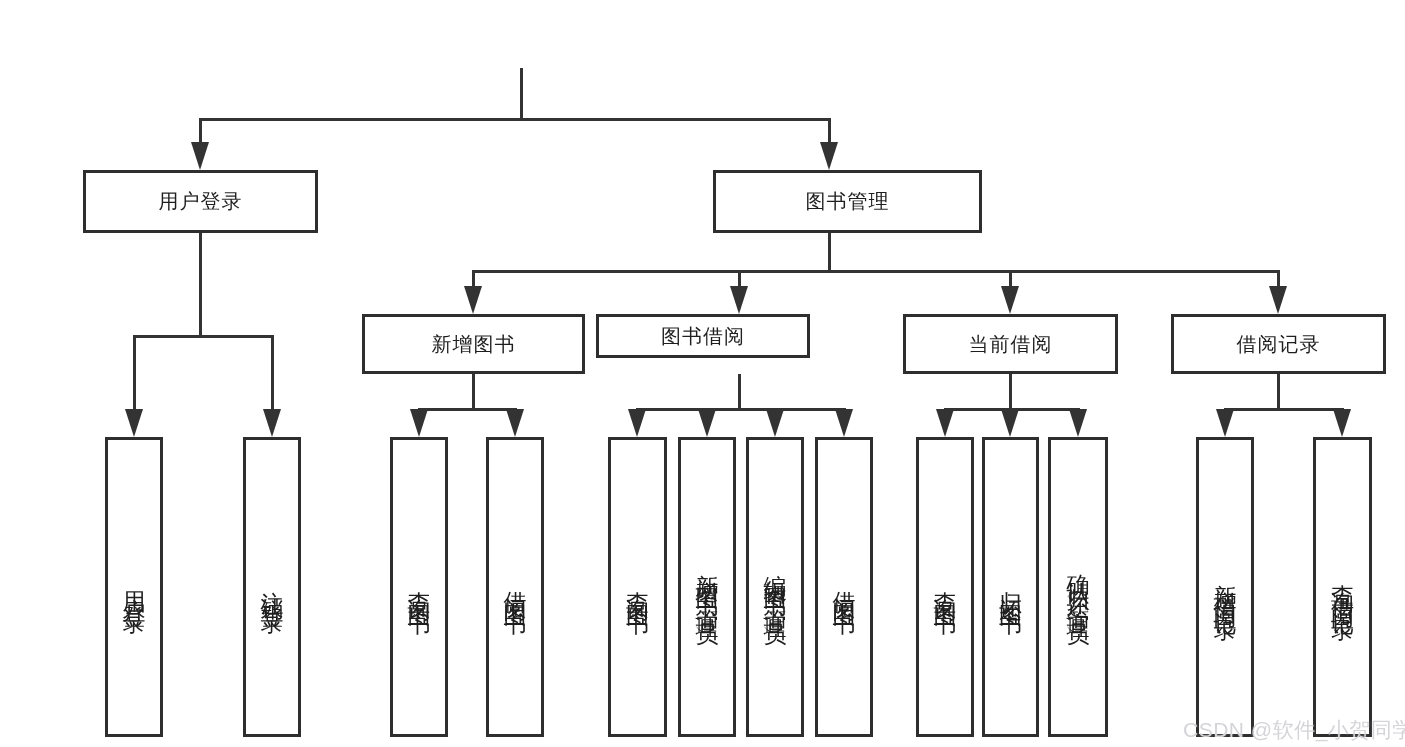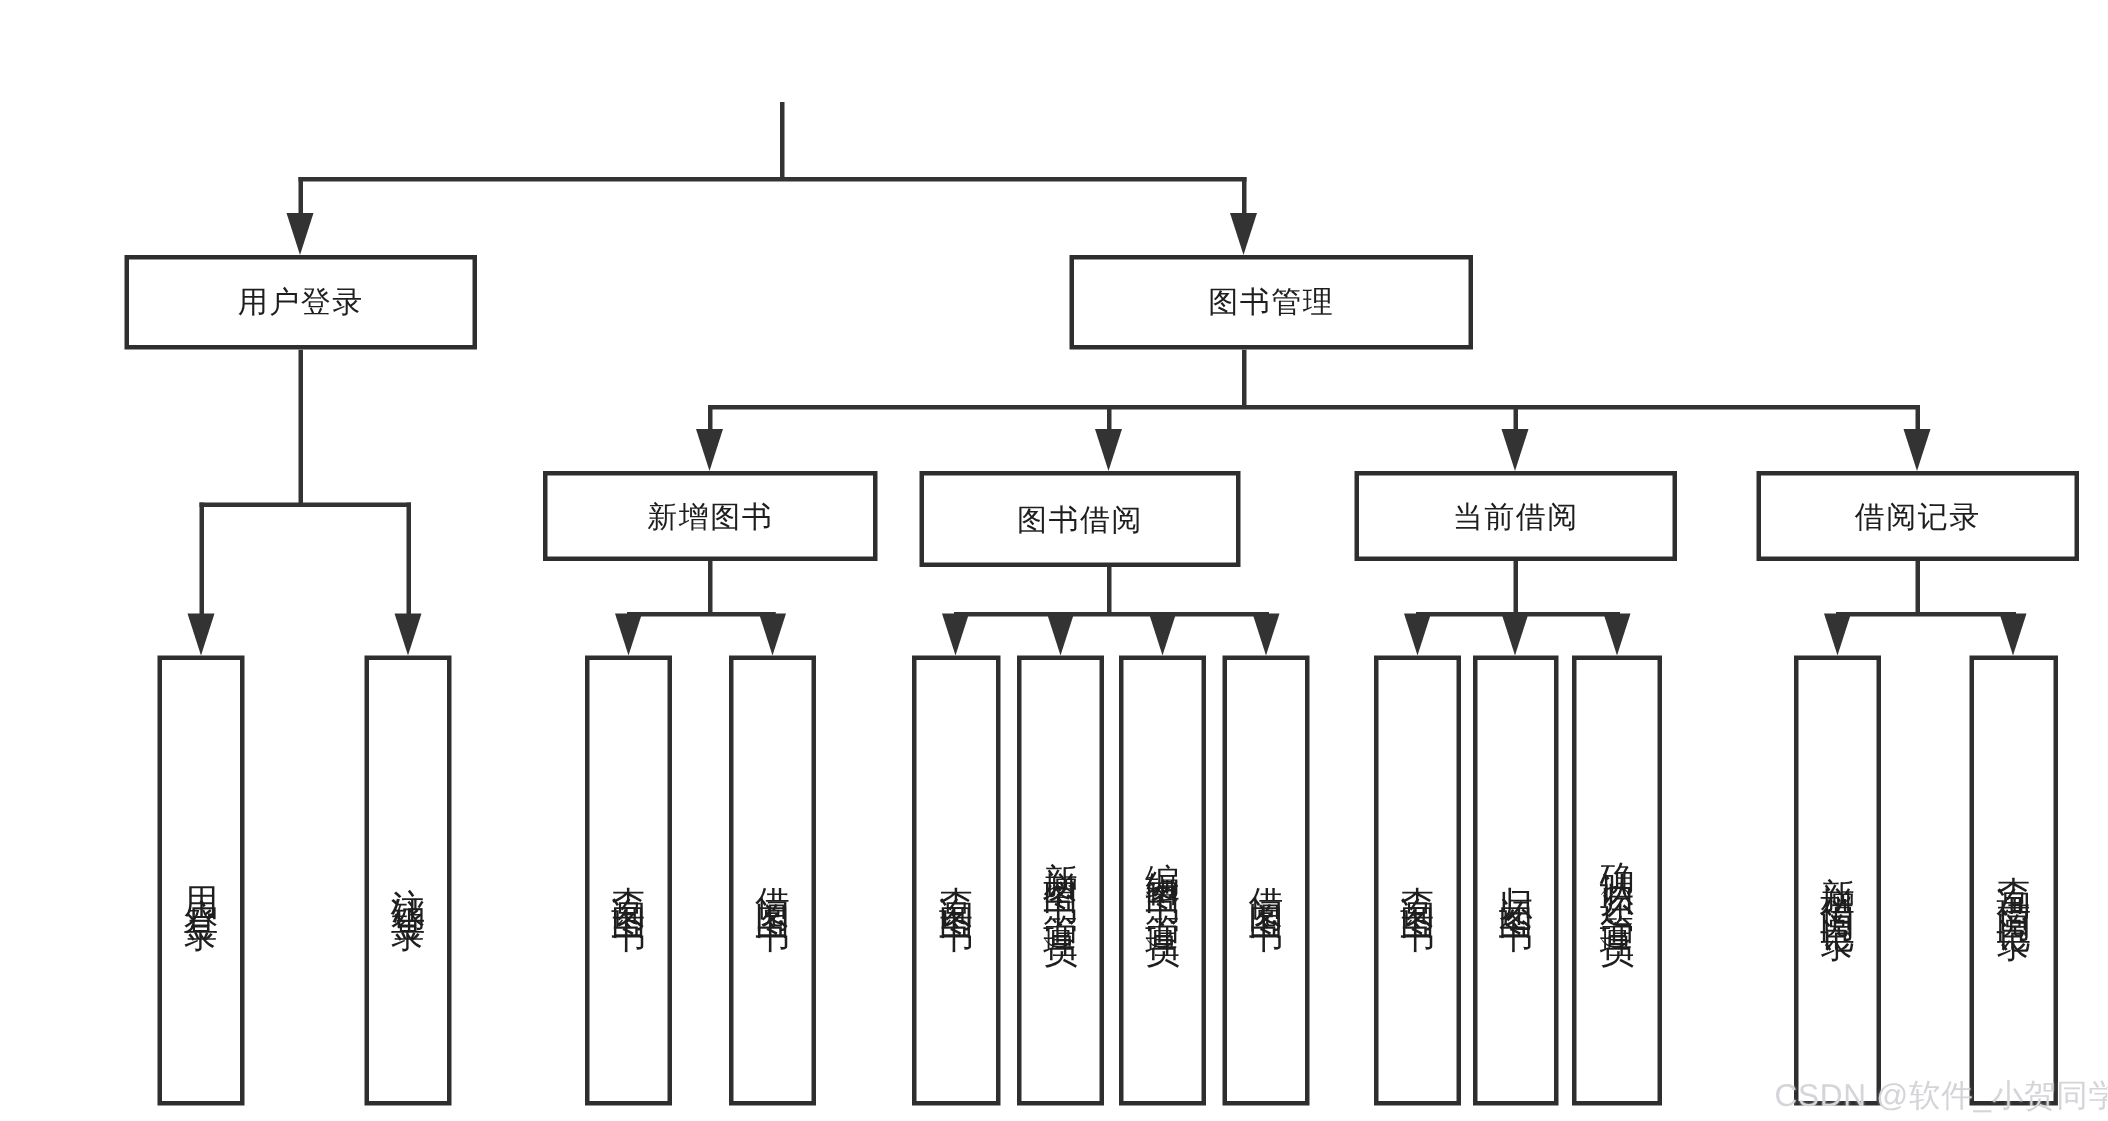--- a/index.html
+++ b/index.html
@@ -64,21 +64,21 @@
   <div class="vline" style="left:738px;top:270px;height:18px"></div>
   <div class="arrow" style="left:730px;top:286px"></div>
   <div class="vline" style="left:1009px;top:270px;height:18px"></div>
   <div class="arrow" style="left:1001px;top:286px"></div>
   <div class="vline" style="left:1277px;top:270px;height:18px"></div>
   <div class="arrow" style="left:1269px;top:286px"></div>
 
   <div class="box" style="left:362px;top:314px;width:223px;height:60px">
     <span class="hlabel">新增图书</span>
   </div>
-  <div class="box" style="left:613px;top:314px;width:214px;height:64px">
+  <div class="box" style="left:596px;top:314px;width:214px;height:44px">
     <span class="hlabel">图书借阅</span>
   </div>
   <div class="box" style="left:1171px;top:314px;width:215px;height:60px">
     <span class="hlabel">借阅记录</span>
   </div>
   <div class="box" style="left:903px;top:314px;width:215px;height:60px">
     <span class="hlabel">当前借阅</span>
   </div>
 
   <div class="vline" style="left:472px;top:374px;height:36px"></div>

